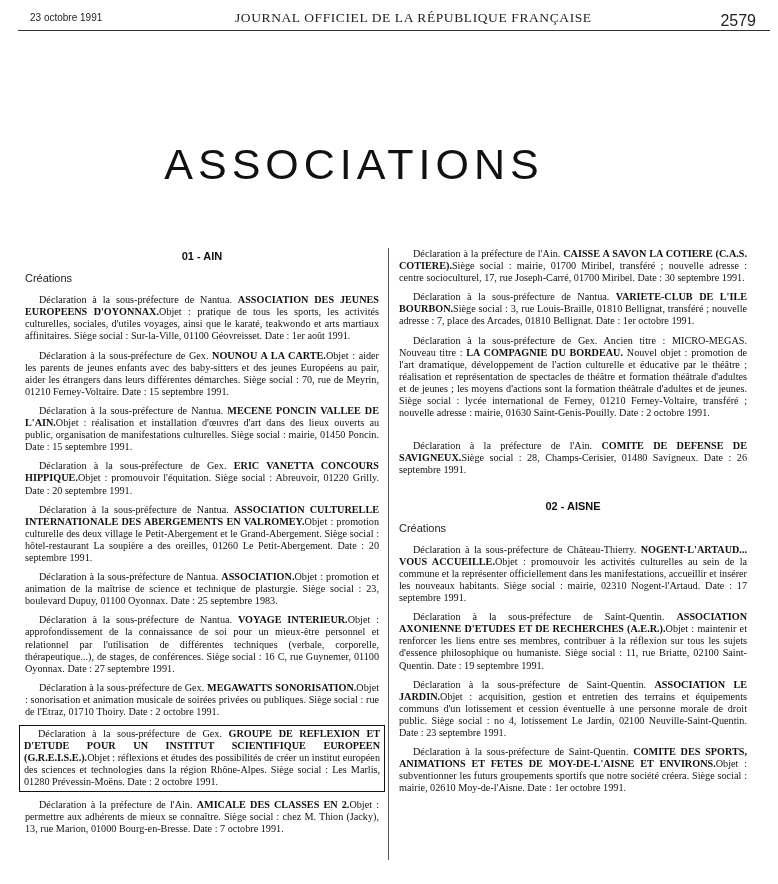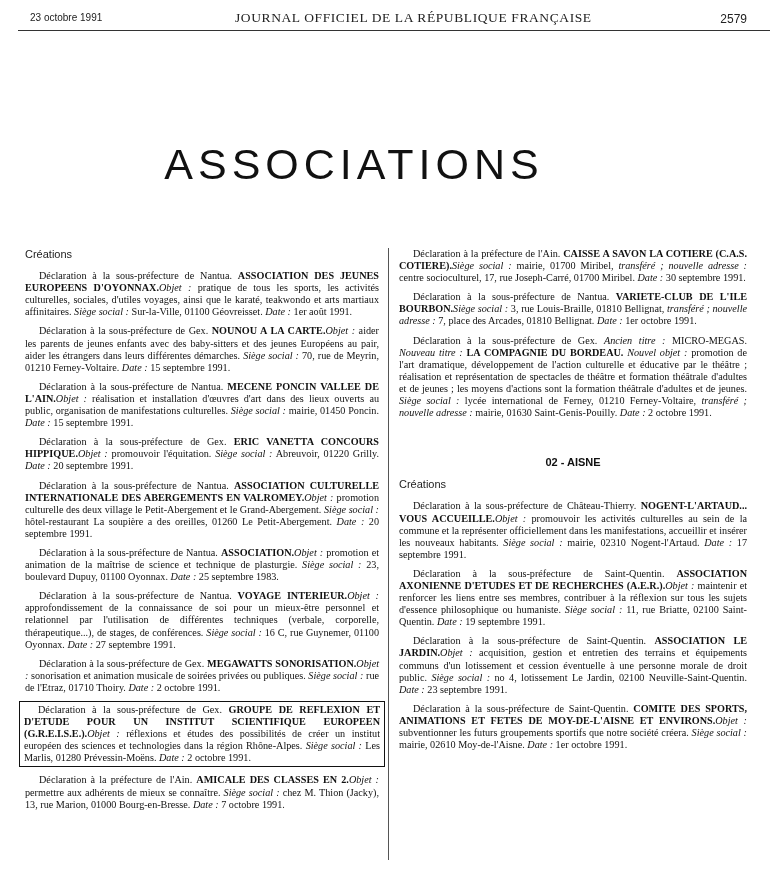--- a/index.html
+++ b/index.html
@@ -6,21 +6,21 @@
     body {
       width: 778px; height: 884px; position: relative; overflow: hidden;
       color: #111; font-family: "Liberation Serif", serif;
     }
     .header {
       position: absolute; top: 10px; left: 30px; right: 14px; height: 20px;
       font-family: "Liberation Sans", sans-serif; color: #222;
     }
     .header .date { position: absolute; left: 0; top: 2px; font-size: 10px; }
     .header .journal { position: absolute; left: 205px; top: 0; font-size: 13.5px; letter-spacing: 0.6px; font-family: Liberation Serif, serif; }
-    .header .page { position: absolute; right: 17px; top: 2px; font-size: 12px; }
+    .header .page { position: absolute; right: 8px; top: 2px; font-size: 16px; }
     .header-rule {
       position: absolute; top: 30px; left: 18px; right: 8px; height: 1px; background: #333;
     }
     .title {
       position: absolute; top: 140px; left: 0; width: 708px; text-align: center;
       font-family: "Liberation Sans", sans-serif; font-size: 43px; letter-spacing: 5px;
       color: #111;
     }
     .col {
       position: absolute; top: 248px; font-size: 10.2px; line-height: 12.1px; text-align: justify;
@@ -33,41 +33,42 @@
     .dept {
       font-family: "Liberation Sans", sans-serif; font-weight: bold; font-size: 11px;
       text-align: center; margin: 2px 0 10px 0;
     }
     .sub {
       font-family: "Liberation Sans", sans-serif; font-size: 11px; font-weight: normal;
       text-align: left; margin: 0 0 10px 0; color: #222;
     }
     .entry { text-indent: 14px; margin: 0 0 7px 0; }
     .entry .name { font-weight: bold; }
-    .entry .lbl { font-style: italic; }
+    .entry .lbl { }
     .entry.boxed {
       border: 1.5px solid #111; padding: 2px 4px 2px 4px; margin-left: -6px; margin-right: -6px;
     }
     .gap { height: 14px; }
   </style>
 </head>
 <body>
 
 <div class="header">
   <span class="date">23 octobre 1991</span>
   <span class="journal">JOURNAL OFFICIEL DE LA RÉPUBLIQUE FRANÇAISE</span>
   <span class="page">2579</span>
 </div>
 <div class="header-rule"></div>
 
 <div class="title">ASSOCIATIONS</div>
 
 <div class="divider"></div>
 
 <div class="col left">
+  <div class="dept">01 - AIN</div>
   <div class="sub">Créations</div>
   <div id="left-entries">
       <p class="entry"><span>Déclaration à la sous-préfecture de Nantua. </span><span class="name">ASSOCIATION DES JEUNES EUROPEENS D'OYONNAX.</span><span class="lbl">Objet :</span><span> pratique de tous les sports, les activités culturelles, sociales, d'utiles voyages, ainsi que le karaté, teakwondo et arts martiaux affinitaires. </span><span class="lbl">Siège social :</span><span> Sur-la-Ville, 01100 Géovreisset. </span><span class="lbl">Date :</span><span> 1er août 1991.</span></p>
       <p class="entry"><span>Déclaration à la sous-préfecture de Gex. </span><span class="name">NOUNOU A LA CARTE.</span><span class="lbl">Objet :</span><span> aider les parents de jeunes enfants avec des baby-sitters et des jeunes Européens au pair, aider les étrangers dans leurs différentes démarches. </span><span class="lbl">Siège social :</span><span> 70, rue de Meyrin, 01210 Ferney-Voltaire. </span><span class="lbl">Date :</span><span> 15 septembre 1991.</span></p>
       <p class="entry"><span>Déclaration à la sous-préfecture de Nantua. </span><span class="name">MECENE PONCIN VALLEE DE L'AIN.</span><span class="lbl">Objet :</span><span> réalisation et installation d'œuvres d'art dans des lieux ouverts au public, organisation de manifestations culturelles. </span><span class="lbl">Siège social :</span><span> mairie, 01450 Poncin. </span><span class="lbl">Date :</span><span> 15 septembre 1991.</span></p>
       <p class="entry"><span>Déclaration à la sous-préfecture de Gex. </span><span class="name">ERIC VANETTA CONCOURS HIPPIQUE.</span><span class="lbl">Objet :</span><span> promouvoir l'équitation. </span><span class="lbl">Siège social :</span><span> Abreuvoir, 01220 Grilly. </span><span class="lbl">Date :</span><span> 20 septembre 1991.</span></p>
       <p class="entry"><span>Déclaration à la sous-préfecture de Nantua. </span><span class="name">ASSOCIATION CULTURELLE INTERNATIONALE DES ABERGEMENTS EN VALROMEY.</span><span class="lbl">Objet :</span><span> promotion culturelle des deux village le Petit-Abergement et le Grand-Abergement. </span><span class="lbl">Siège social :</span><span> hôtel-restaurant La soupière a des oreilles, 01260 Le Petit-Abergement. </span><span class="lbl">Date :</span><span> 20 septembre 1991.</span></p>
       <p class="entry"><span>Déclaration à la sous-préfecture de Nantua. </span><span class="name">ASSOCIATION.</span><span class="lbl">Objet :</span><span> promotion et animation de la maîtrise de science et technique de plasturgie. </span><span class="lbl">Siège social :</span><span> 23, boulevard Dupuy, 01100 Oyonnax. </span><span class="lbl">Date :</span><span> 25 septembre 1983.</span></p>
       <p class="entry"><span>Déclaration à la sous-préfecture de Nantua. </span><span class="name">VOYAGE INTERIEUR.</span><span class="lbl">Objet :</span><span> approfondissement de la connaissance de soi pour un mieux-être personnel et relationnel par l'utilisation de différentes techniques (verbale, corporelle, thérapeutique...), de stages, de conférences. </span><span class="lbl">Siège social :</span><span> 16 C, rue Guynemer, 01100 Oyonnax. </span><span class="lbl">Date :</span><span> 27 septembre 1991.</span></p>
       <p class="entry"><span>Déclaration à la sous-préfecture de Gex. </span><span class="name">MEGAWATTS SONORISATION.</span><span class="lbl">Objet :</span><span> sonorisation et animation musicale de soirées privées ou publiques. </span><span class="lbl">Siège social :</span><span> rue de l'Etraz, 01710 Thoiry. </span><span class="lbl">Date :</span><span> 2 octobre 1991.</span></p>
@@ -76,20 +77,23 @@
     </div>
 </div>
 
 <div class="col right">
   <div id="right-top">
       <p class="entry"><span>Déclaration à la préfecture de l'Ain. </span><span class="name">CAISSE A SAVON LA COTIERE (C.A.S. COTIERE).</span><span class="lbl">Siège social :</span><span> mairie, 01700 Miribel, </span><span class="lbl">transféré ; nouvelle adresse :</span><span> centre socioculturel, 17, rue Joseph-Carré, 01700 Miribel. </span><span class="lbl">Date :</span><span> 30 septembre 1991.</span></p>
       <p class="entry"><span>Déclaration à la sous-préfecture de Nantua. </span><span class="name">VARIETE-CLUB DE L'ILE BOURBON.</span><span class="lbl">Siège social :</span><span> 3, rue Louis-Braille, 01810 Bellignat, </span><span class="lbl">transféré ; nouvelle adresse :</span><span> 7, place des Arcades, 01810 Bellignat. </span><span class="lbl">Date :</span><span> 1er octobre 1991.</span></p>
       <p class="entry"><span>Déclaration à la sous-préfecture de Gex. </span><span class="lbl">Ancien titre :</span><span> MICRO-MEGAS. </span><span class="lbl">Nouveau titre :</span><span class="name"> LA COMPAGNIE DU BORDEAU.</span><span class="lbl"> Nouvel objet :</span><span> promotion de l'art dramatique, développement de l'action culturelle et éducative par le théâtre ; réalisation et représentation de spectacles de théâtre et formation théâtrale d'adultes et de jeunes ; les moyens d'actions sont la formation théâtrale d'adultes et de jeunes. </span><span class="lbl">Siège social :</span><span> lycée international de Ferney, 01210 Ferney-Voltaire, </span><span class="lbl">transféré ; nouvelle adresse :</span><span> mairie, 01630 Saint-Genis-Pouilly. </span><span class="lbl">Date :</span><span> 2 octobre 1991.</span></p>
     </div>
   <div class="gap"></div>
+  <div id="right-diss">
+      <p class="entry"><span>Déclaration à la préfecture de l'Ain. </span><span class="name">COMITE DE DEFENSE DE SAVIGNEUX.</span><span class="lbl">Siège social :</span><span> 28, Champs-Cerisier, 01480 Savigneux. </span><span class="lbl">Date :</span><span> 26 septembre 1991.</span></p>
+    </div>
   <div class="gap"></div>
   <div class="dept">02 - AISNE</div>
   <div class="sub">Créations</div>
   <div id="right-aisne">
       <p class="entry"><span>Déclaration à la sous-préfecture de Château-Thierry. </span><span class="name">NOGENT-L'ARTAUD... VOUS ACCUEILLE.</span><span class="lbl">Objet :</span><span> promouvoir les activités culturelles au sein de la commune et la représenter officiellement dans les manifestations, accueillir et insérer les nouveaux habitants. </span><span class="lbl">Siège social :</span><span> mairie, 02310 Nogent-l'Artaud. </span><span class="lbl">Date :</span><span> 17 septembre 1991.</span></p>
       <p class="entry"><span>Déclaration à la sous-préfecture de Saint-Quentin. </span><span class="name">ASSOCIATION AXONIENNE D'ETUDES ET DE RECHERCHES (A.E.R.).</span><span class="lbl">Objet :</span><span> maintenir et renforcer les liens entre ses membres, contribuer à la réflexion sur tous les sujets d'essence philosophique ou humaniste. </span><span class="lbl">Siège social :</span><span> 11, rue Briatte, 02100 Saint-Quentin. </span><span class="lbl">Date :</span><span> 19 septembre 1991.</span></p>
       <p class="entry"><span>Déclaration à la sous-préfecture de Saint-Quentin. </span><span class="name">ASSOCIATION LE JARDIN.</span><span class="lbl">Objet :</span><span> acquisition, gestion et entretien des terrains et équipements communs d'un lotissement et cession éventuelle à une personne morale de droit public. </span><span class="lbl">Siège social :</span><span> no 4, lotissement Le Jardin, 02100 Neuville-Saint-Quentin. </span><span class="lbl">Date :</span><span> 23 septembre 1991.</span></p>
       <p class="entry"><span>Déclaration à la sous-préfecture de Saint-Quentin. </span><span class="name">COMITE DES SPORTS, ANIMATIONS ET FETES DE MOY-DE-L'AISNE ET ENVIRONS.</span><span class="lbl">Objet :</span><span> subventionner les futurs groupements sportifs que notre société créera. </span><span class="lbl">Siège social :</span><span> mairie, 02610 Moy-de-l'Aisne. </span><span class="lbl">Date :</span><span> 1er octobre 1991.</span></p>
     </div>
 </div>

